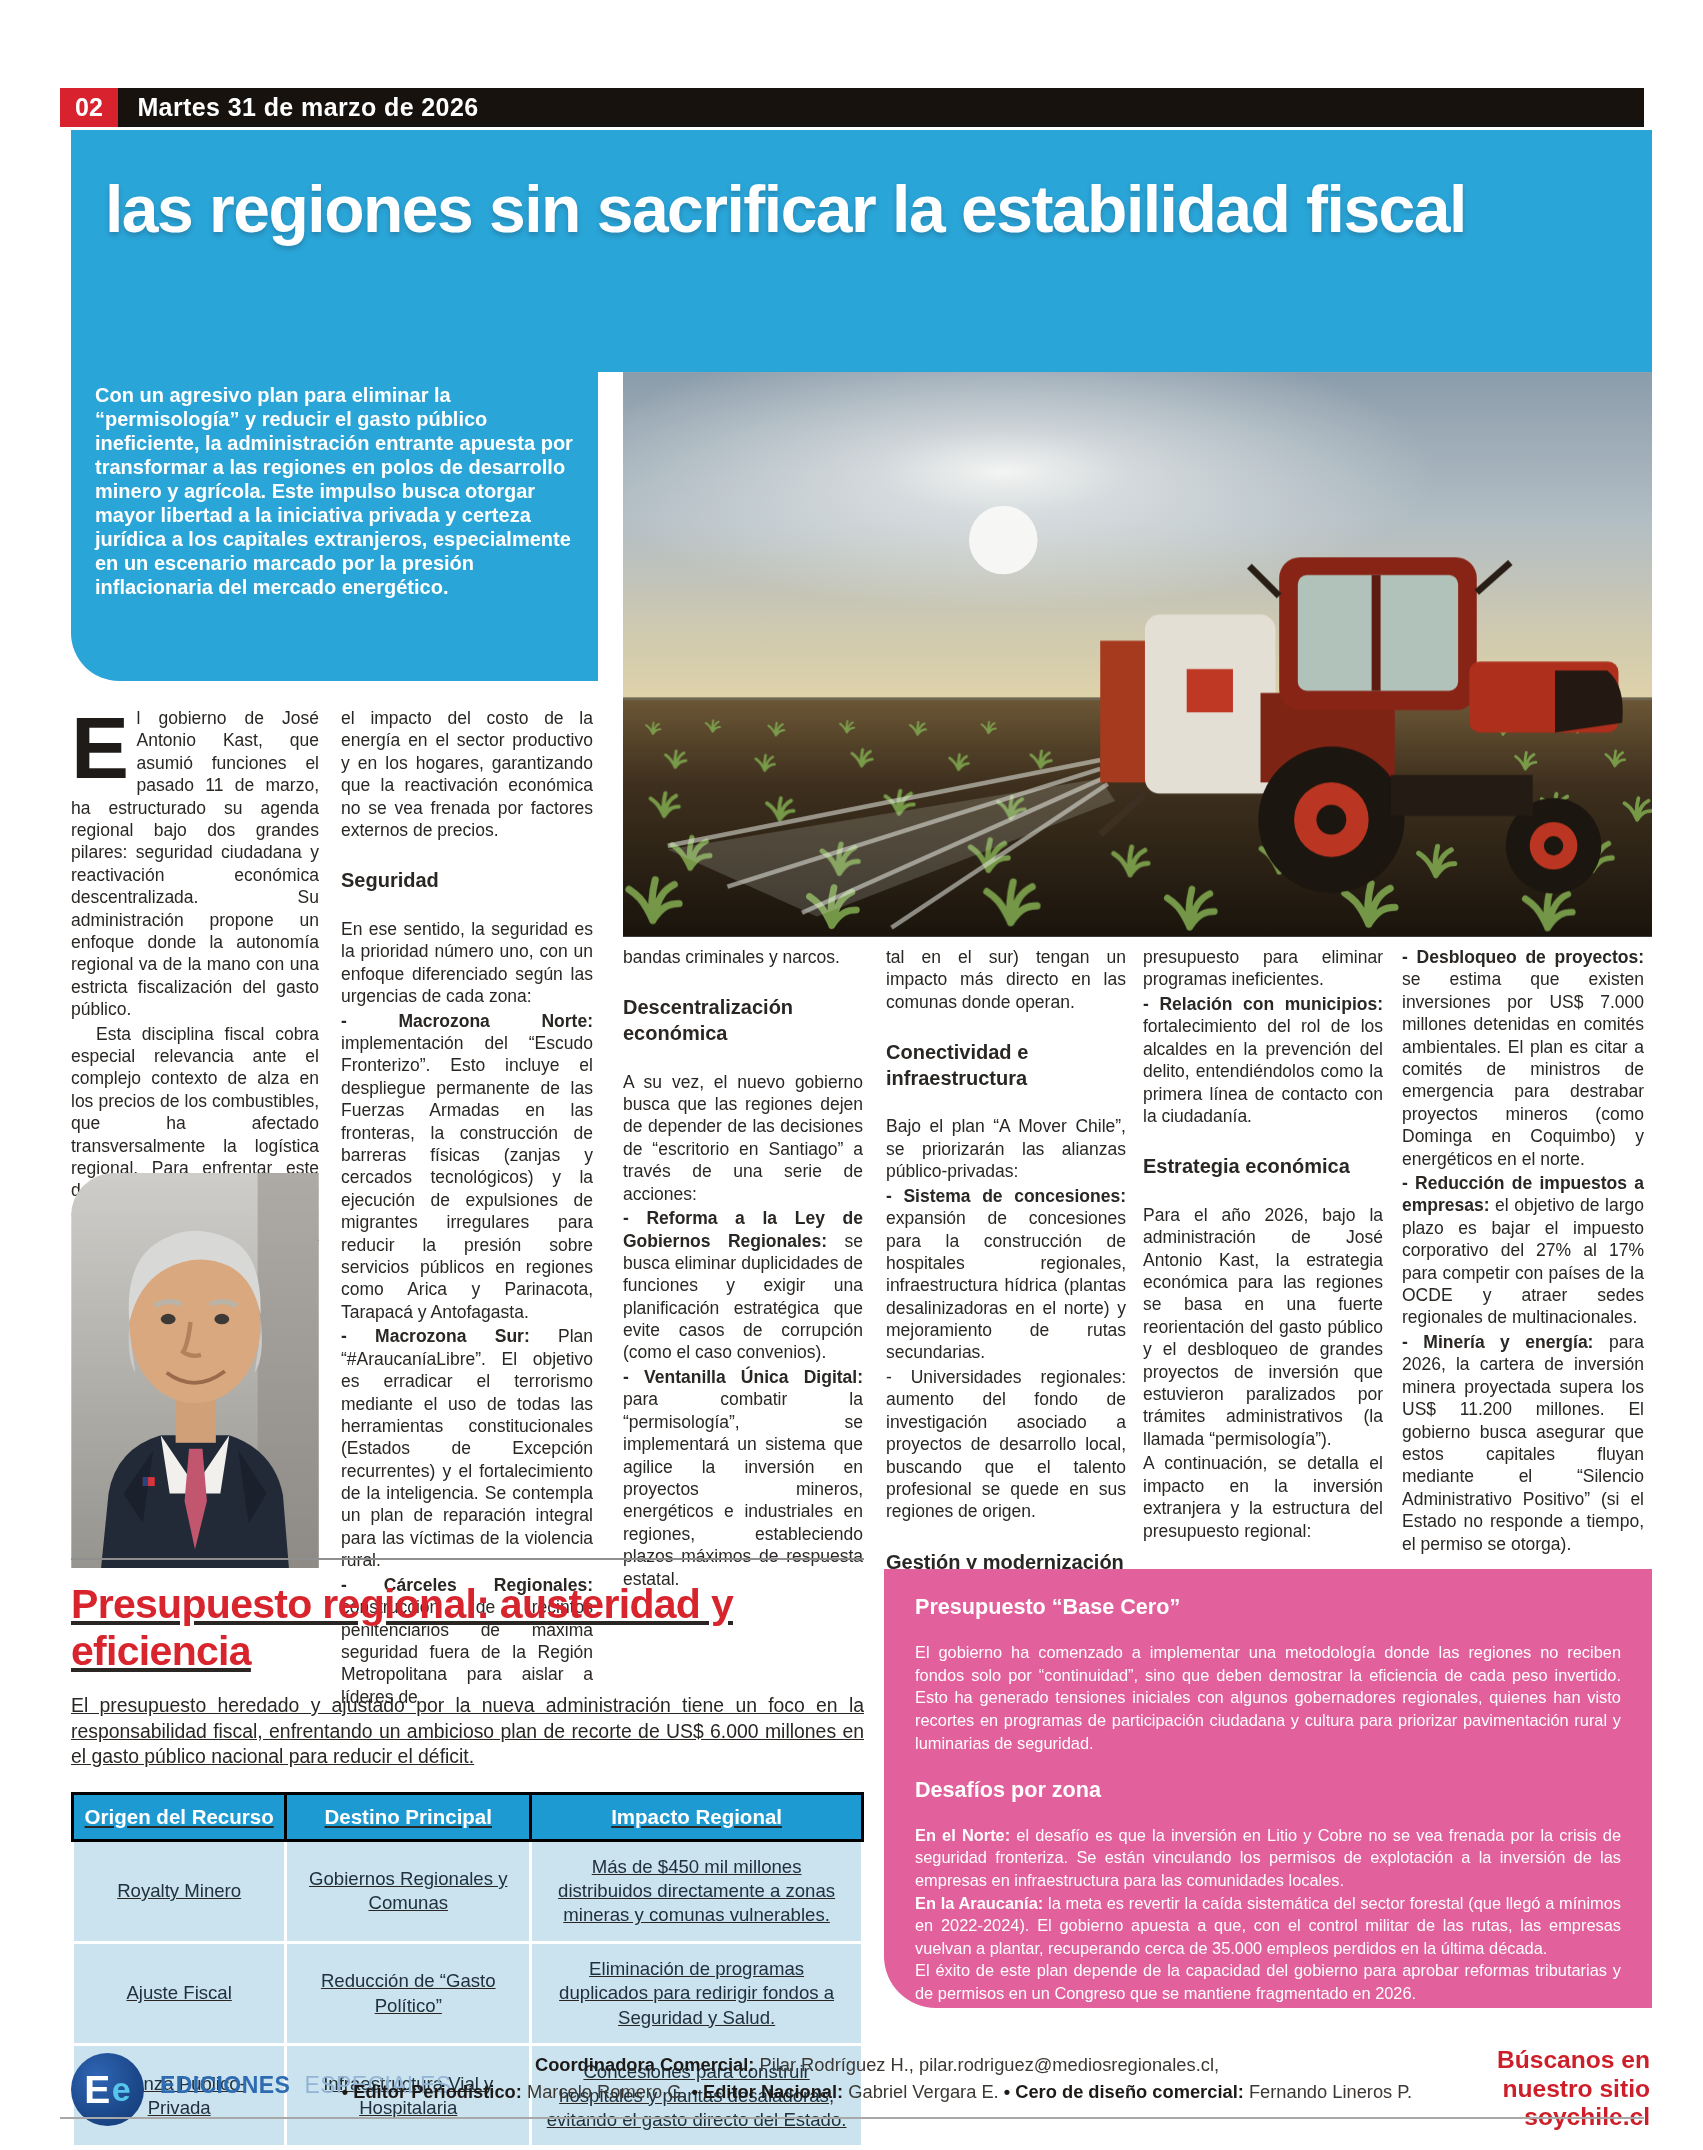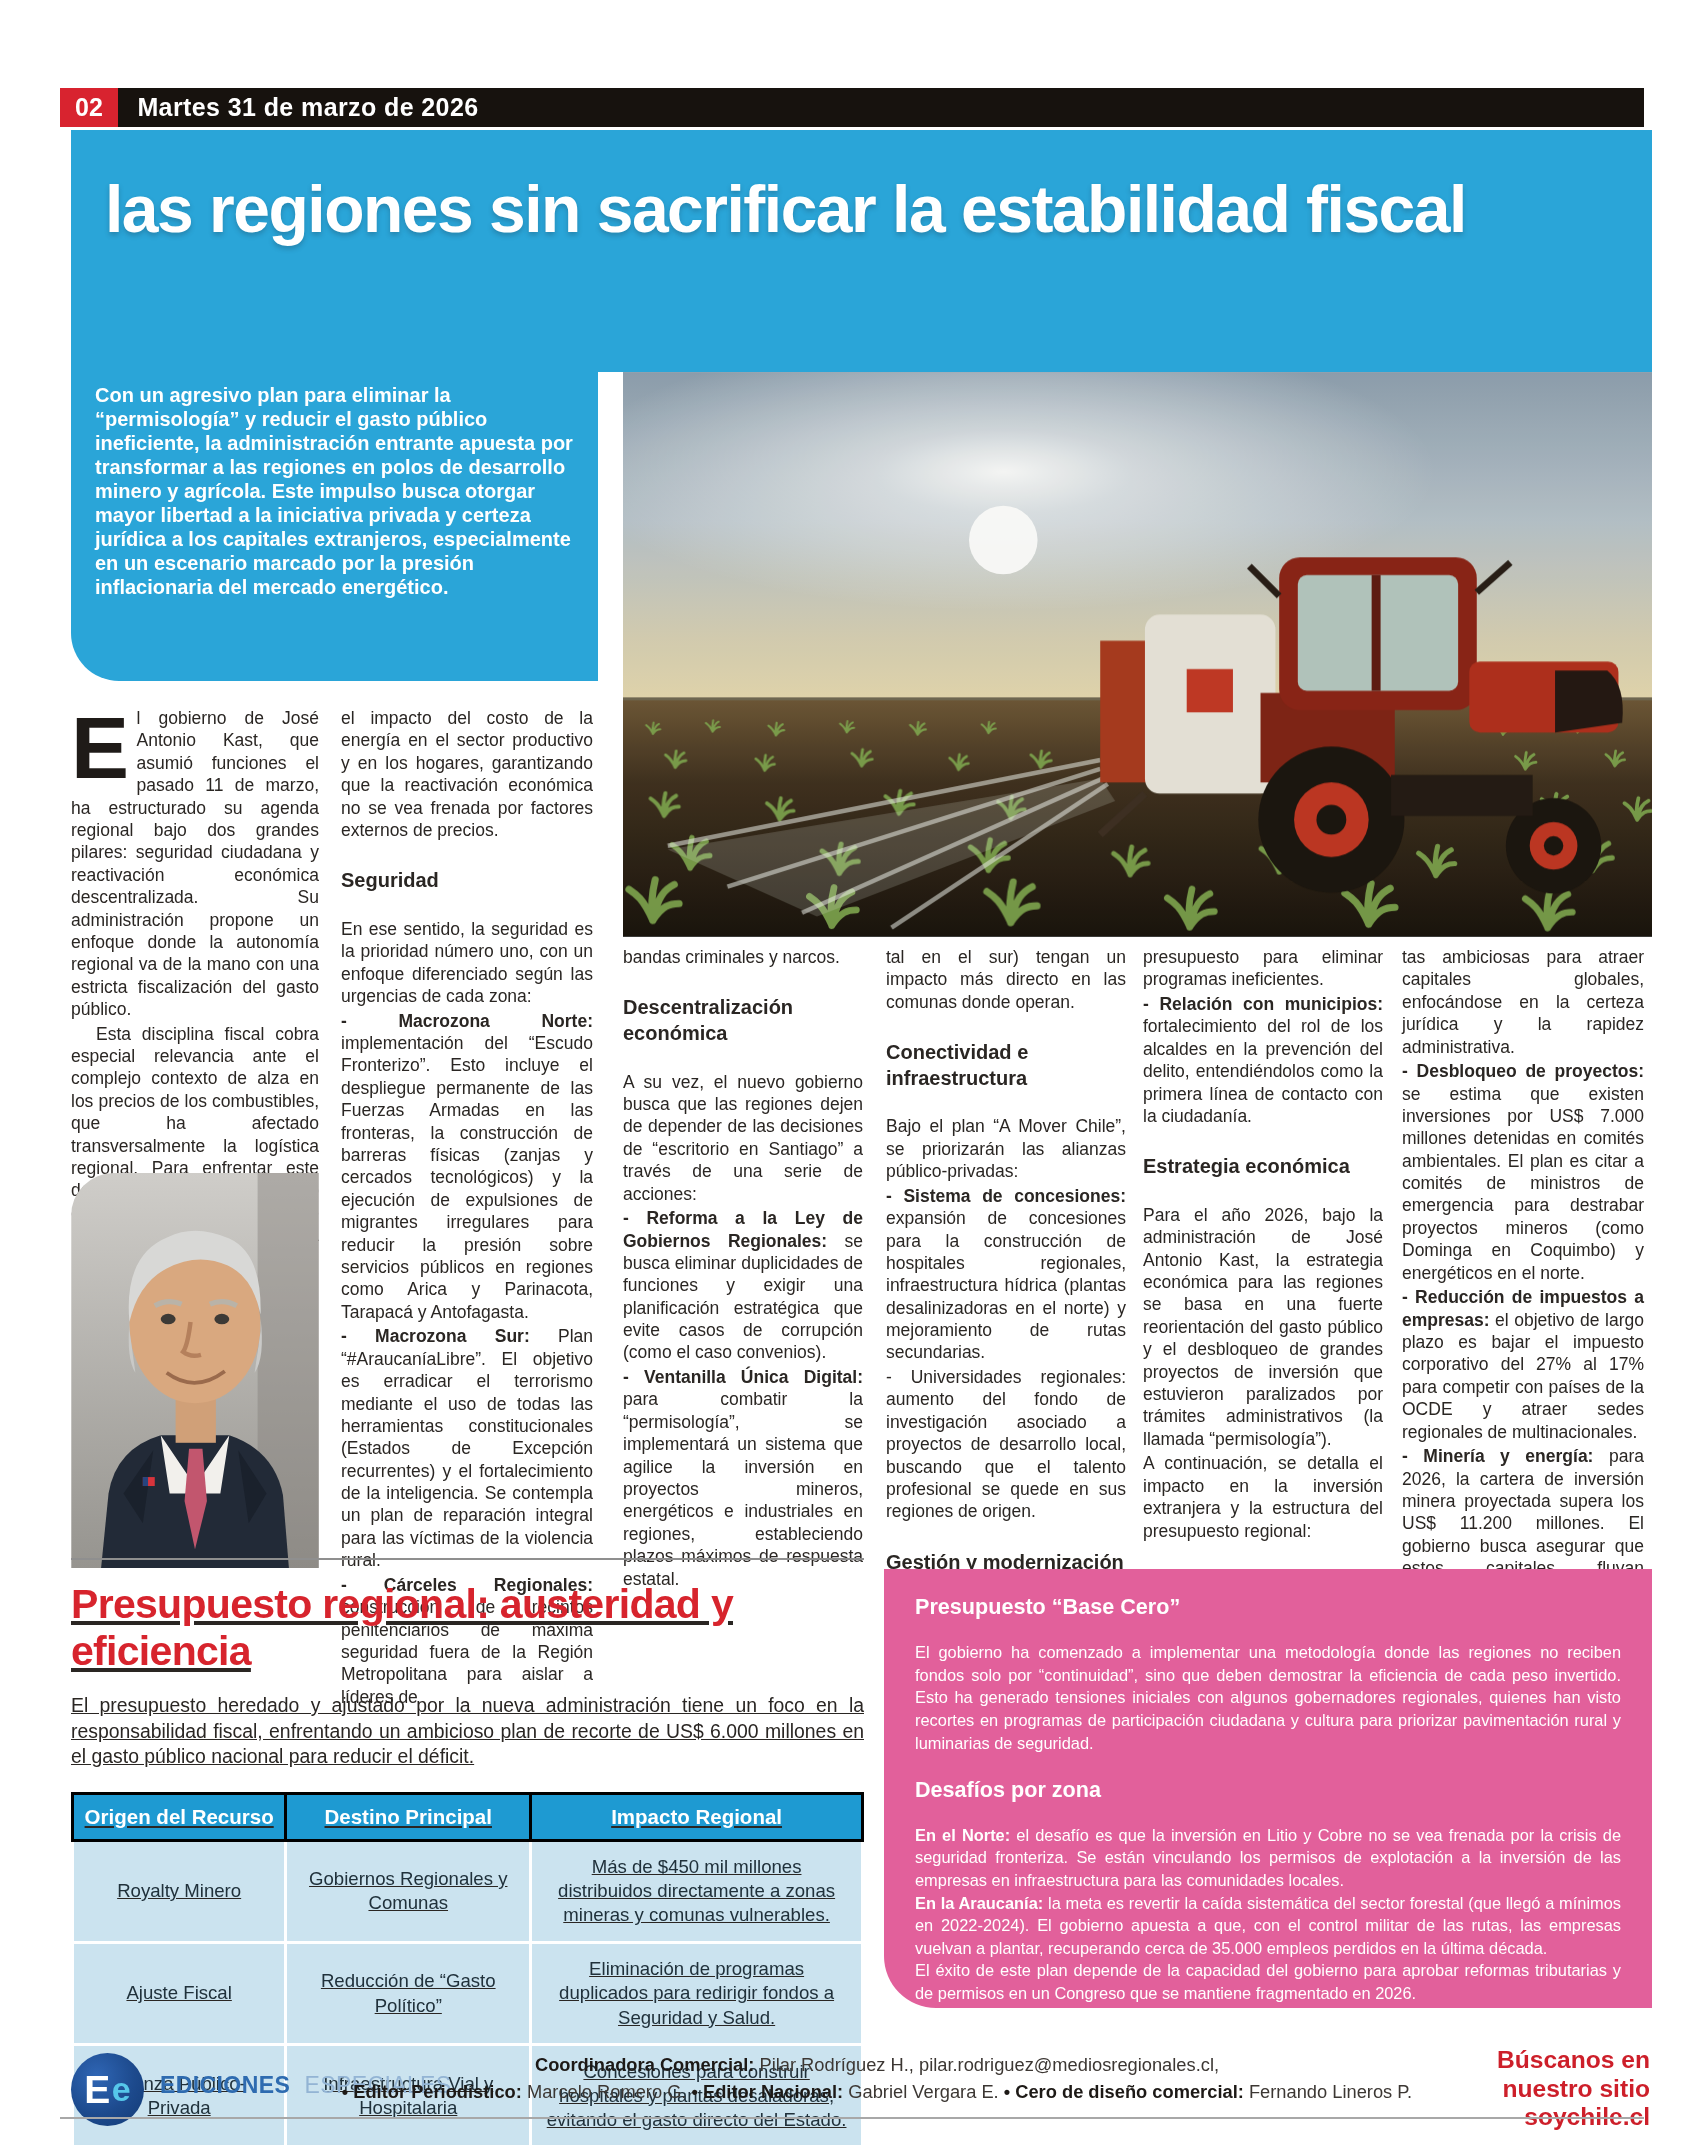--- a/index.html
+++ b/index.html
@@ -222,21 +222,20 @@
   <section class="col c5">
       <p><span>presupuesto para eliminar programas ineficientes.</span></p>
       <p><span class="b">- Relación con municipios:</span><span> fortalecimiento del rol de los alcaldes en la prevención del delito, entendiéndolos como la primera línea de contacto con la ciudadanía.</span></p>
       <div class="col-h">Estrategia económica</div>
       <p><span>Para el año 2026, bajo la administración de José Antonio Kast, la estrategia económica para las regiones se basa en una fuerte reorientación del gasto público y el desbloqueo de grandes proyectos de inversión que estuvieron paralizados por trámites administrativos (la llamada “permisología”).</span></p>
       <p><span>A continuación, se detalla el impacto en la inversión extranjera y la estructura del presupuesto regional:</span></p>
       <div class="col-h">Inversión extranjera</div>
       <p><span>El gobierno de Kast ha fijado me-</span></p>
     </section>
   <section class="col c6">
-      <p><span>tas ambiciosas para atraer capitales globales, enfocándose en la certeza jurídica y la rapidez administrativa.</span></p>
       <p><span class="b">- Desbloqueo de proyectos:</span><span> se estima que existen inversiones por US$ 7.000 millones detenidas en comités ambientales. El plan es citar a comités de ministros de emergencia para destrabar proyectos mineros (como Dominga en Coquimbo) y energéticos en el norte.</span></p>
       <p><span class="b">- Reducción de impuestos a empresas:</span><span> el objetivo de largo plazo es bajar el impuesto corporativo del 27% al 17% para competir con países de la OCDE y atraer sedes regionales de multinacionales.</span></p>
       <p><span class="b">- Minería y energía:</span><span> para 2026, la cartera de inversión minera proyectada supera los US$ 11.200 millones. El gobierno busca asegurar que estos capitales fluyan mediante el “Silencio Administrativo Positivo” (si el Estado no responde a tiempo, el permiso se otorga).</span></p>
     </section>
 
   <figure class="portrait">
     <svg width="248" height="395" viewBox="0 0 332 530">
       <defs>
         <linearGradient id="pbg" x1="0" y1="0" x2="0" y2="1">
           <stop offset="0" stop-color="#cfcdc9"></stop>

